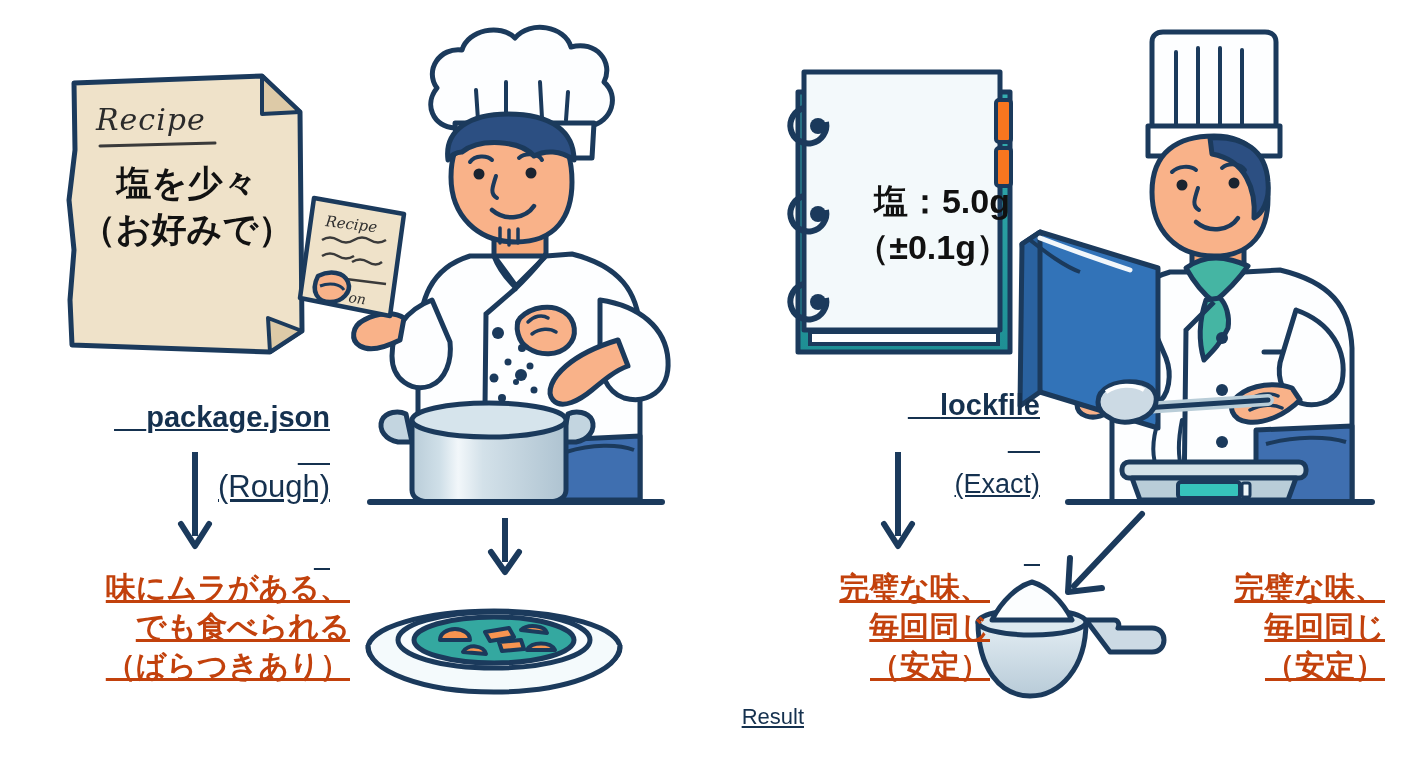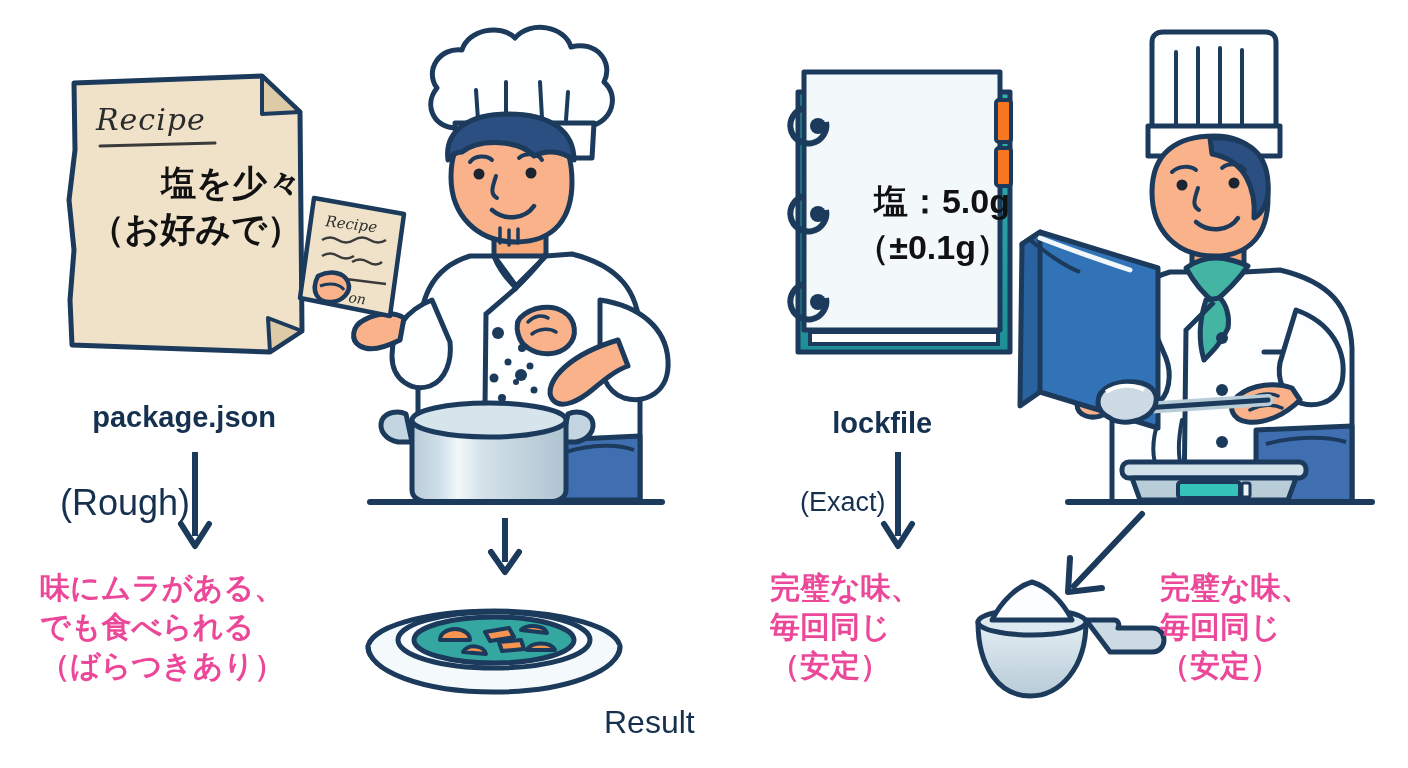--- a/index.html
+++ b/index.html
@@ -22,49 +22,50 @@
     position: absolute;
     left: 0;
     top: 0;
     width: 1408px;
     height: 768px;
   }
 
   
   .txt {
     position: absolute;
-    text-align: left;
+    text-align: right;
     line-height: 1.18;
     white-space: pre;
     user-select: none;
+    text-decoration: underline;
   }
   .navy-bold {
     color: #15314f;
     font-weight: bold;
   }
   .navy-reg {
     color: #15314f;
     font-weight: normal;
   }
   .black-bold {
-    color: #ec4899;
+    color: #c2410c;
     font-weight: bold;
   }
 
   #label-left {
     left: 60px;
     top: 366px;
     width: 270px;
     font-size: 29px;
   }
-  #label-left .sub { font-size: 36px; font-weight: normal; display:block; margin-top:13px;}
+  #label-left .sub { font-size: 31px; font-weight: normal; display:block; margin-top:0;}
 
   #label-right {
     left: 800px;
-    top: 372px;
+    top: 354px;
     width: 240px;
     font-size: 29px;
   }
   #label-right .sub { font-size: 27px; font-weight: normal; display:block; margin-top:12px;}
 
   #outcome-left {
     left: 40px;
     top: 568px;
     width: 310px;
     font-size: 30px;
@@ -81,40 +82,40 @@
     left: 1160px;
     top: 568px;
     width: 225px;
     font-size: 30px;
     line-height: 1.3;
   }
   #result-caption {
     left: 604px;
     top: 704px;
     width: 200px;
-    font-size: 32px;
+    font-size: 22px;
   }
 
   
   #recipe-title {
     position: absolute;
     left: 96px;
     top: 102px;
     font-family: "DejaVu Serif", serif;
     font-style: italic;
     font-size: 30px;
     color: #2b2b2b;
     letter-spacing: 1px;
   }
   #recipe-body {
     position: absolute;
     left: 72px;
     top: 160px;
     width: 230px;
-    text-align: right;
+    text-align: center;
     font-size: 35px;
     font-weight: bold;
     color: #121212;
     line-height: 1.32;
     white-space: pre;
   }
   #lock-body {
     position: absolute;
     left: 820px;
     top: 178px;

